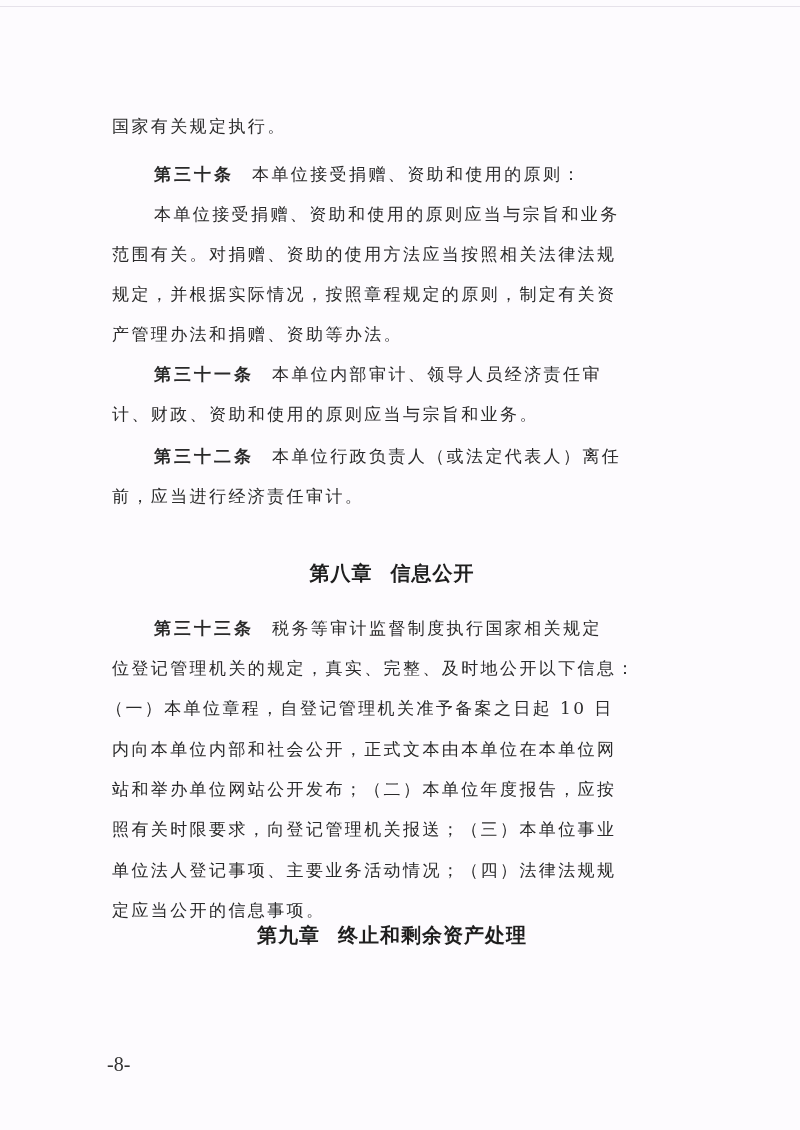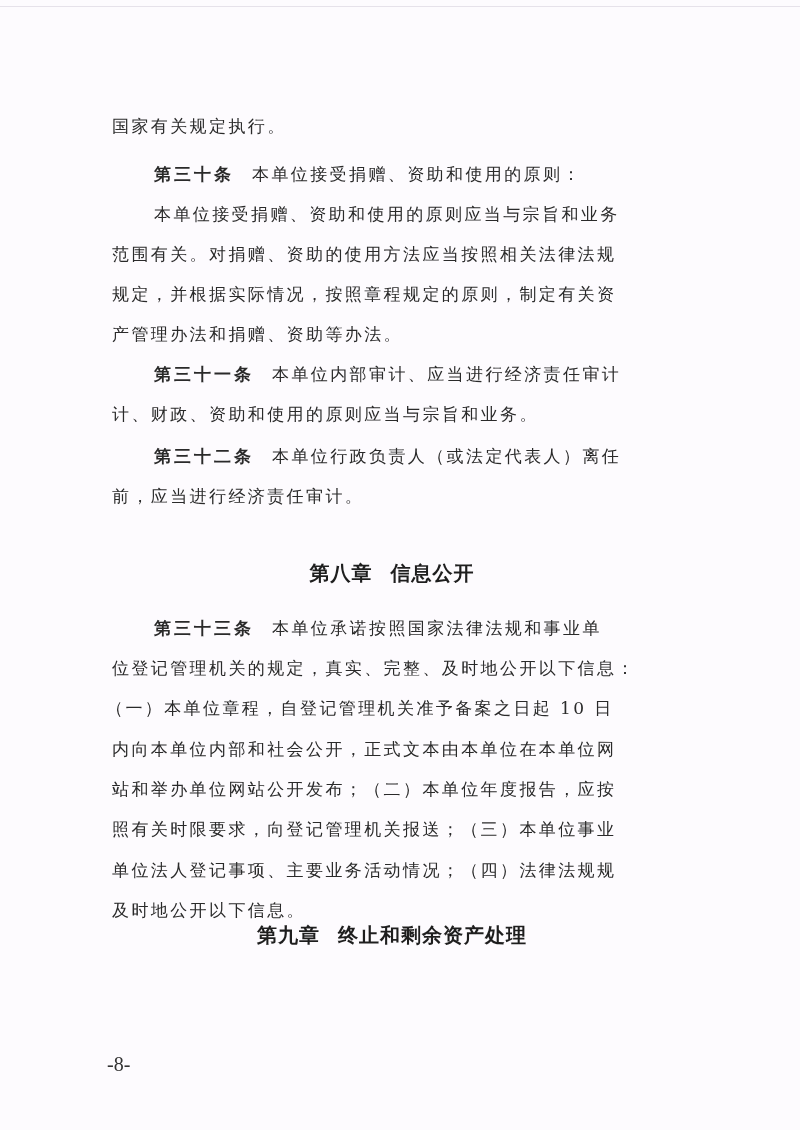--- a/index.html
+++ b/index.html
@@ -89,60 +89,60 @@
     <span>范围有关。对捐赠、资助的使用方法应当按照相关法律法规</span>
   </div>
   <div class="line" style="top:279px">
     <span>规定，并根据实际情况，按照章程规定的原则，制定有关资</span>
   </div>
   <div class="line" style="top:319px">
     <span>产管理办法和捐赠、资助等办法。</span>
   </div>
 
   <div class="line indent" style="top:359px">
-    <span class="article-label">第三十一条</span><span>本单位内部审计、应当进行经济责任审计</span>
+    <span class="article-label">第三十一条</span><span>本单位内部审计、领导人员经济责任审</span>
   </div>
   <div class="line" style="top:399px">
     <span>计、财政、资助和使用的原则应当与宗旨和业务。</span>
   </div>
 
   <div class="line indent" style="top:441px">
     <span class="article-label">第三十二条</span><span>本单位行政负责人（或法定代表人）离任</span>
   </div>
   <div class="line" style="top:481px">
     <span>前，应当进行经济责任审计。</span>
   </div>
 
   <div class="chapter" style="top:530px">
     <span>第八章</span><span class="sep"></span><span>信息公开</span>
   </div>
 
   <div class="line indent" style="top:613px">
-    <span class="article-label">第三十三条</span><span>本单位承诺按照国家法律法规和事业单</span>
+    <span class="article-label">第三十三条</span><span>税务等审计监督制度执行国家相关规定</span>
   </div>
   <div class="line" style="top:653px">
     <span>位登记管理机关的规定，真实、完整、及时地公开以下信息：</span>
   </div>
   <div class="line" style="top:693px; left:-6px">
     <span>（一）本单位章程，自登记管理机关准予备案之日起 10 日</span>
   </div>
   <div class="line" style="top:734px">
     <span>内向本单位内部和社会公开，正式文本由本单位在本单位网</span>
   </div>
   <div class="line" style="top:774px">
     <span>站和举办单位网站公开发布；（二）本单位年度报告，应按</span>
   </div>
   <div class="line" style="top:814px">
     <span>照有关时限要求，向登记管理机关报送；（三）本单位事业</span>
   </div>
   <div class="line" style="top:855px">
     <span>单位法人登记事项、主要业务活动情况；（四）法律法规规</span>
   </div>
   <div class="line" style="top:895px">
-    <span>及时地公开以下信息。</span>
+    <span>定应当公开的信息事项。</span>
   </div>
 
   <div class="chapter" style="top:892px">
     <span>第九章</span><span class="sep"></span><span>终止和剩余资产处理</span>
   </div>
 
 </div>
 
 <div class="page-number">-8-</div>
 

